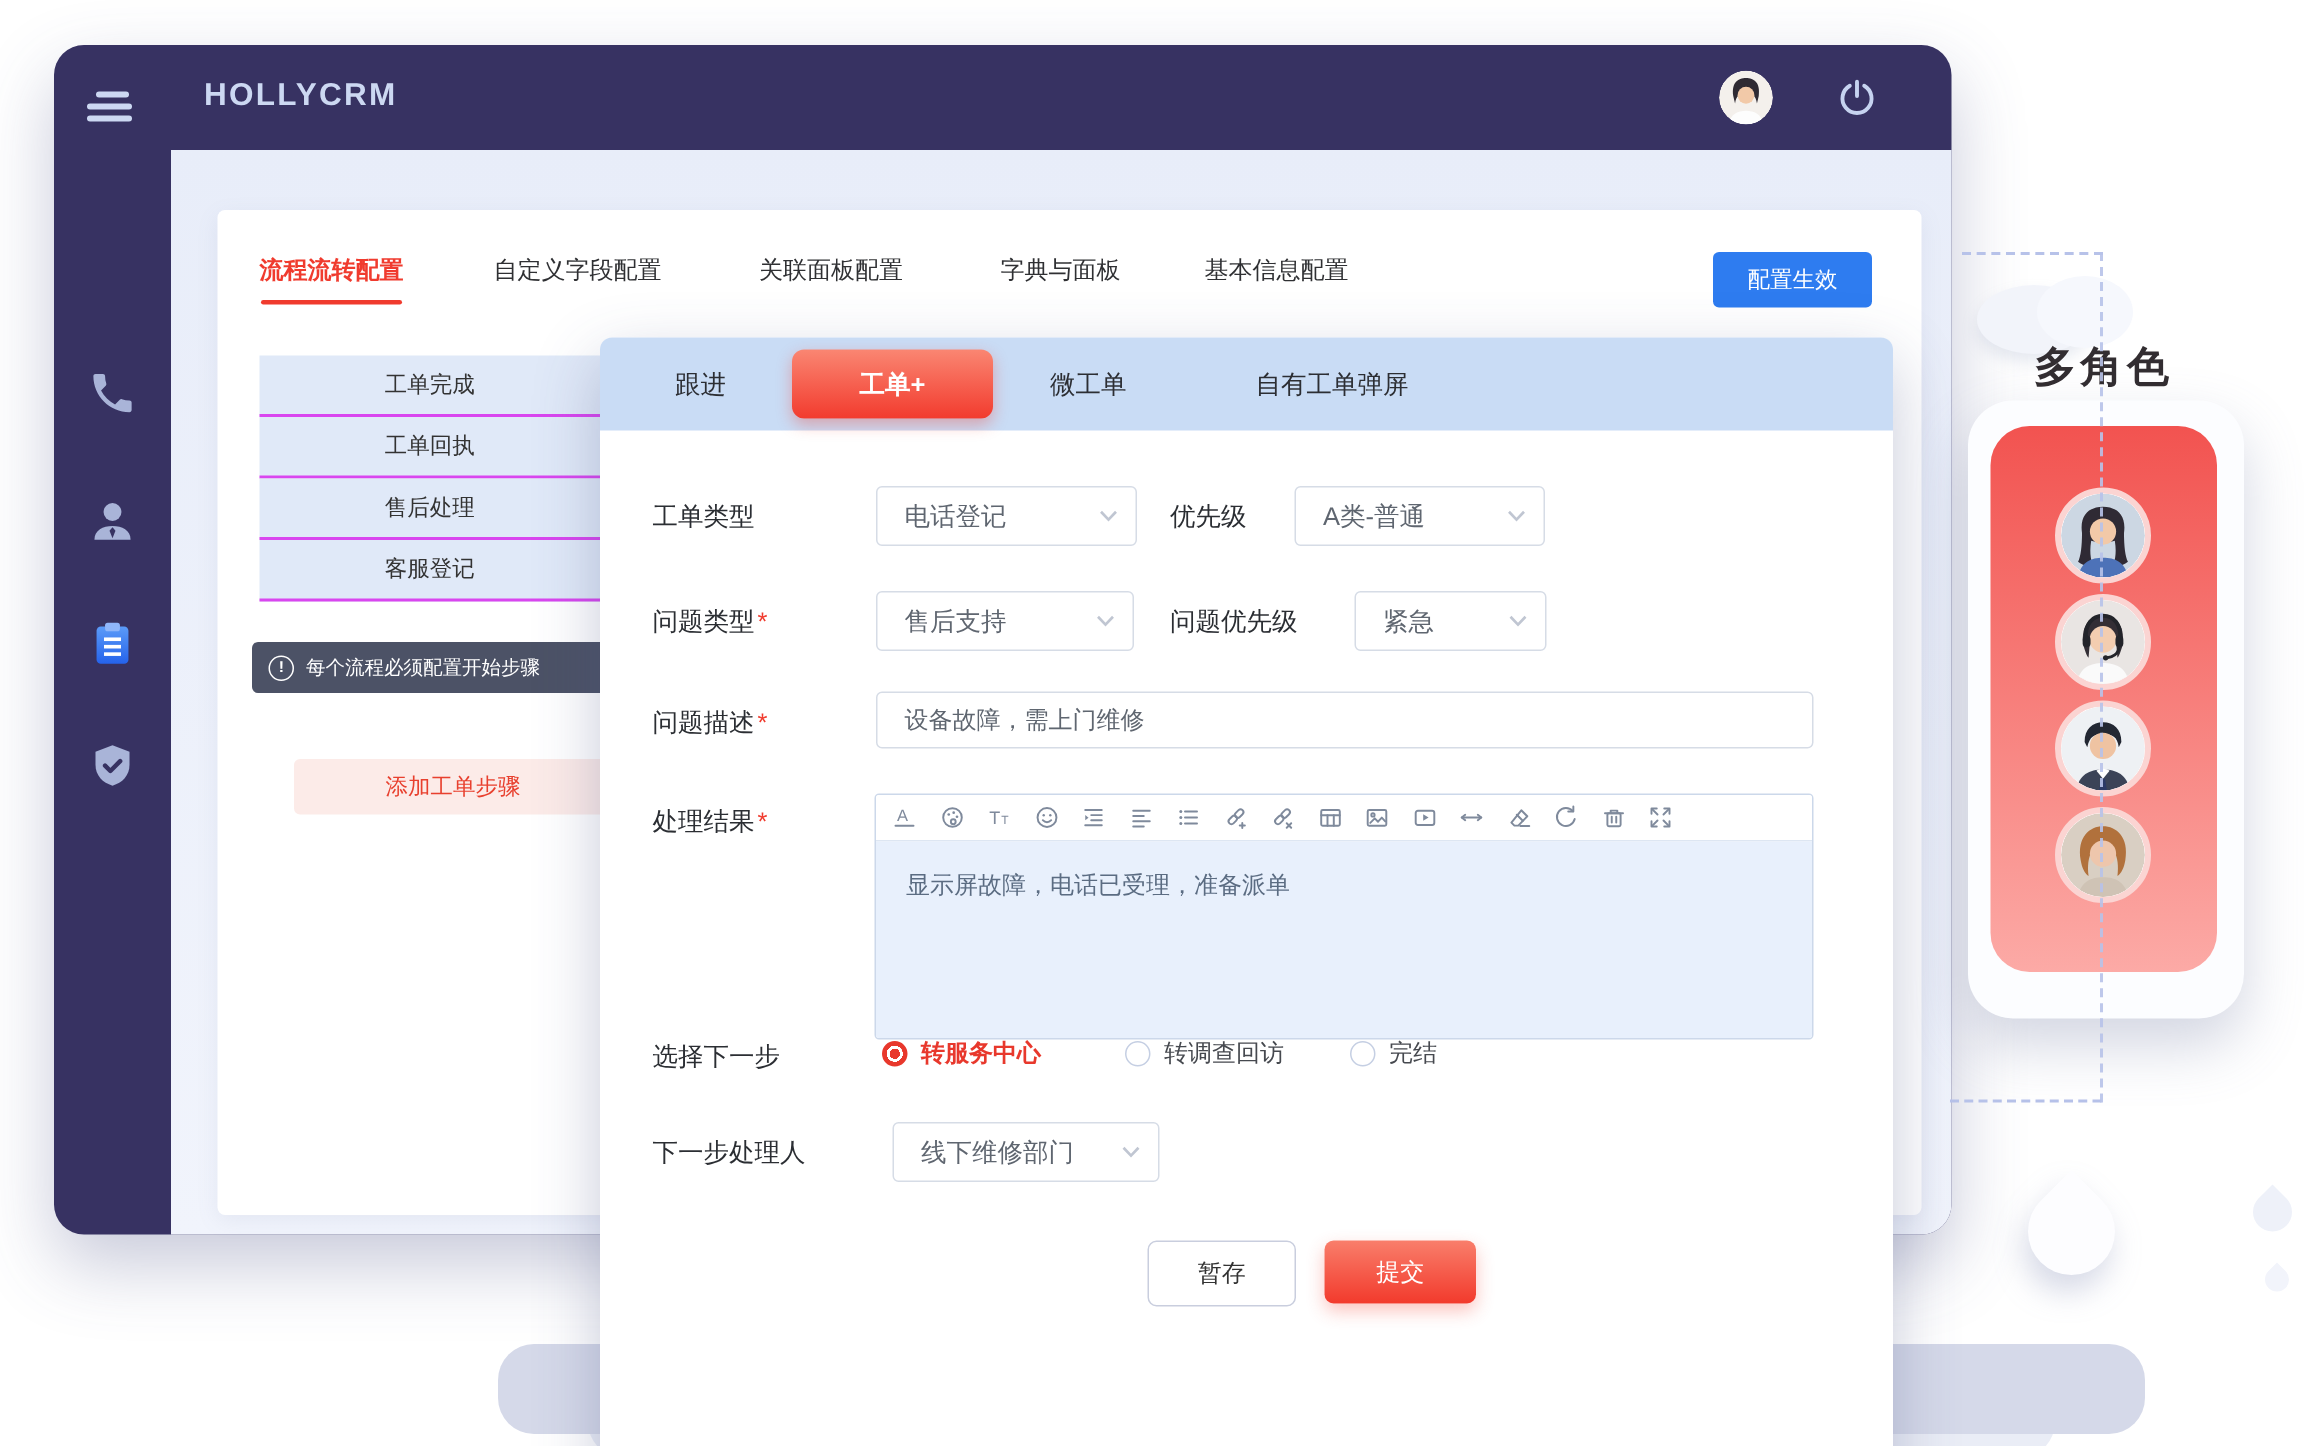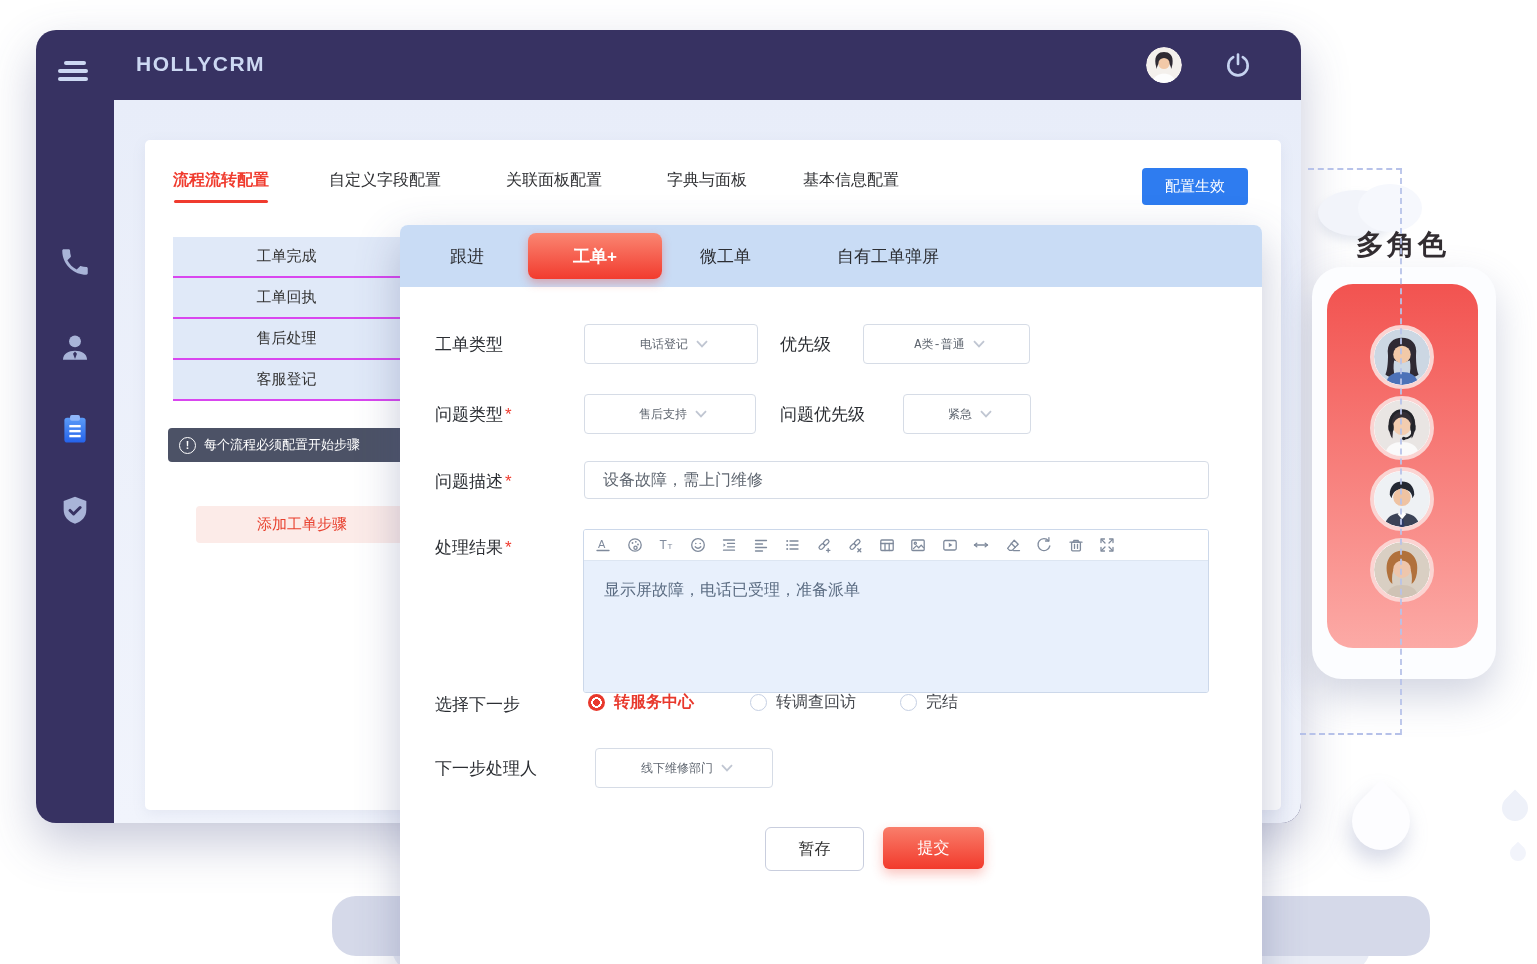--- a/index.html
+++ b/index.html
@@ -54,22 +54,22 @@
   .dlg-tabs{left:0;top:0;width:862px;height:62px;background:#c9dcf5;border-radius:8px 8px 0 0;}
   .dtab{position:absolute;top:20px;font-size:17px;color:#2c2e33;cursor:pointer;white-space:nowrap;}
   .dt0{left:50px;} .dt2{left:300px;} .dt3{left:437px;}
   .dtab-pill{position:absolute;left:128px;top:8px;width:134px;height:46px;border-radius:8px;
              background:linear-gradient(180deg,#fa8672,#f23b2e);color:#fff;font-size:17px;font-weight:bold;
              display:flex;align-items:center;justify-content:center;cursor:pointer;
              box-shadow:0 4px 10px rgba(242,59,46,.35);}
   .flabel{position:absolute;font-size:17px;color:#2b2e33;white-space:nowrap;}
   .flabel .req{color:#f03b2e;margin-left:2px;}
   .sel{position:absolute;height:40px;border:1px solid #d6dce6;border-radius:4px;background:#fff;box-sizing:border-box;
-       display:flex;align-items:center;justify-content:center;padding:0 12px 0 18px;
-       font-size:12px;color:#5f6670;cursor:pointer;}
+       display:flex;align-items:center;justify-content:space-between;padding:0 12px 0 18px;
+       font-size:17px;color:#5f6670;cursor:pointer;}
   .sel svg{flex:0 0 auto;margin-left:8px;}
   .tinput{position:absolute;height:38px;border:1px solid #d6dce6;border-radius:4px;background:#fff;box-sizing:border-box;
           display:flex;align-items:center;padding:0 18px;font-size:16px;color:#5f6670;cursor:text;}
   .editor{position:absolute;left:183px;top:304px;width:626px;border:1px solid #ccd8ea;border-radius:3px;
           box-sizing:border-box;overflow:hidden;}
   .ed-toolbar{height:30px;background:#fff;border-bottom:1px solid #dde6f2;display:flex;align-items:center;
               gap:13.5px;padding:0 10px;}
   .ed-toolbar .tbi{width:18px;height:18px;cursor:pointer;display:inline-flex;}
   .ed-body{height:93px;background:#e8f0fc;font-size:16px;color:#5b6c82;padding:19px 20px;cursor:text;}
   .radio{display:inline-block;width:17px;height:17px;border-radius:50%;box-sizing:border-box;vertical-align:middle;cursor:pointer;}
@@ -206,21 +206,21 @@
     </div>
 
     <span class="flabel" style="left:35px;top:108px;"><span>工单类型</span></span>
     <div class="sel" style="left:184px;top:99px;width:174px;">
       <span>电话登记</span>
       <svg width="12" height="8" viewBox="0 0 12 8" fill="none">
           <polyline points="1,1.2 6,6.4 11,1.2" stroke="#c0c6d2" stroke-width="1.8"></polyline>
         </svg>
     </div>
     <span class="flabel" style="left:380px;top:108px;"><span>优先级</span></span>
-    <div class="sel" style="left:463px;top:99px;width:167px;font-family:Liberation Mono, monospace;">
+    <div class="sel" style="left:463px;top:99px;width:167px;">
       <span>A类-普通</span>
       <svg width="12" height="8" viewBox="0 0 12 8" fill="none">
           <polyline points="1,1.2 6,6.4 11,1.2" stroke="#c0c6d2" stroke-width="1.8"></polyline>
         </svg>
     </div>
 
     <span class="flabel" style="left:35px;top:178px;"><span>问题类型</span><span class="req">*</span></span>
     <div class="sel" style="left:184px;top:169px;width:172px;">
       <span>售后支持</span>
       <svg width="12" height="8" viewBox="0 0 12 8" fill="none">

